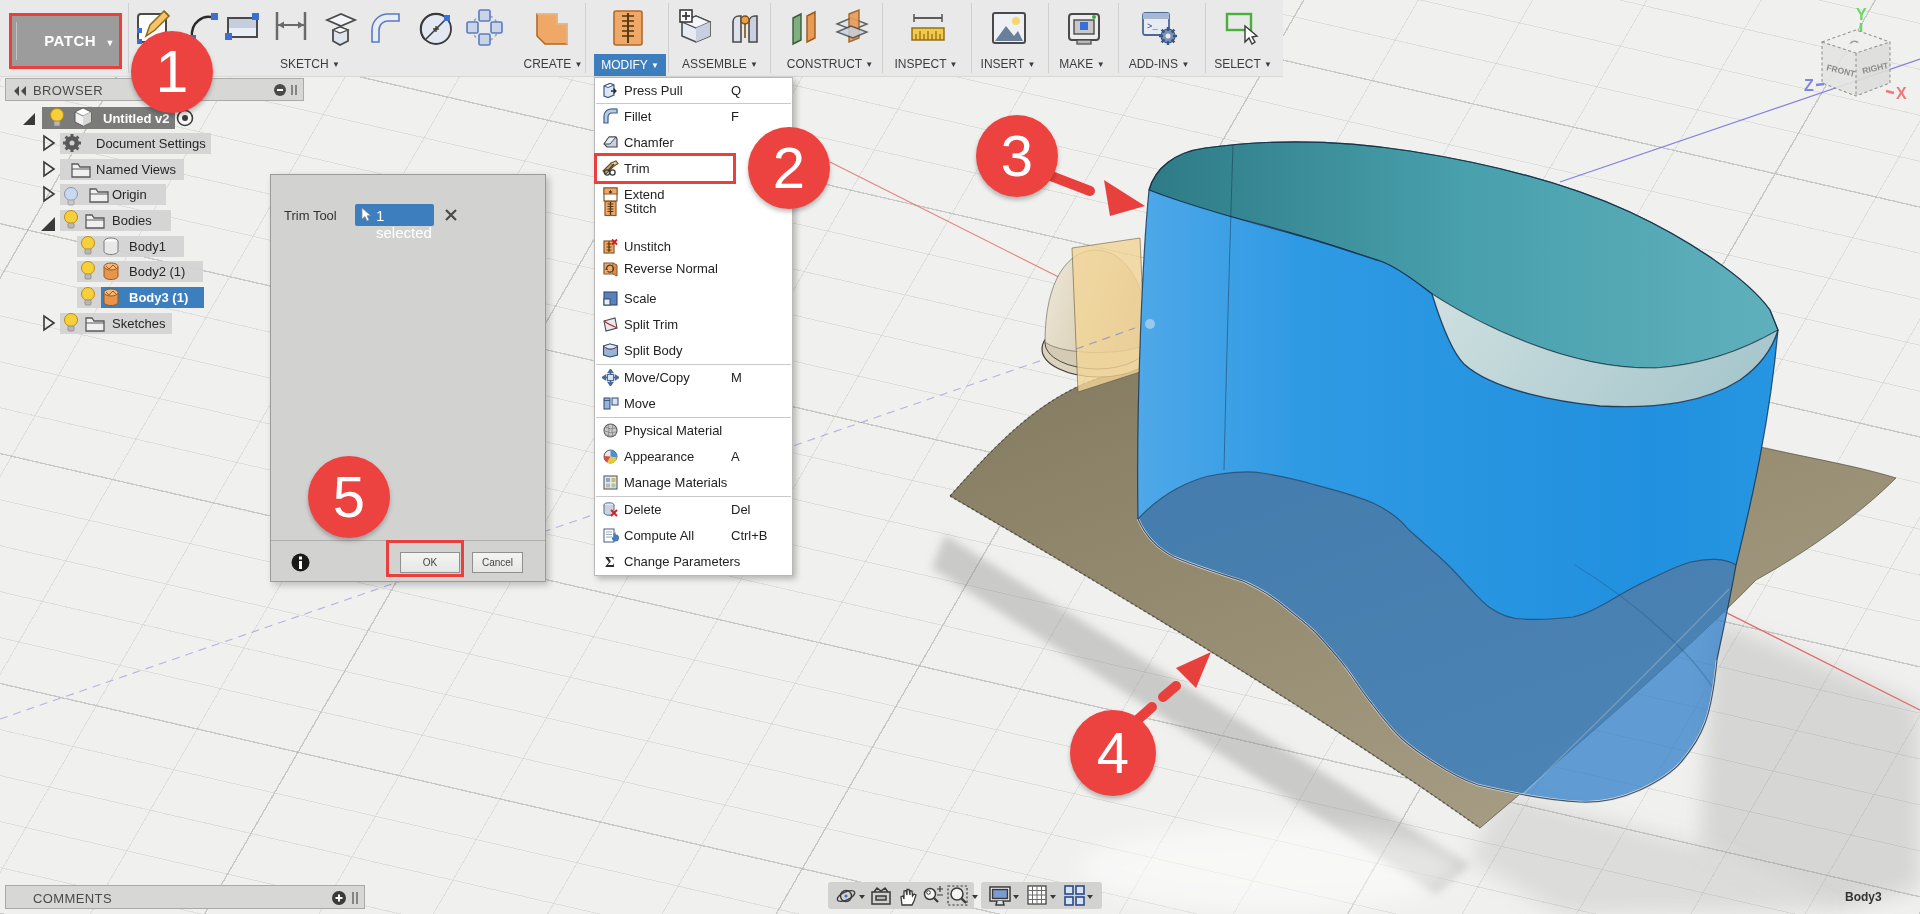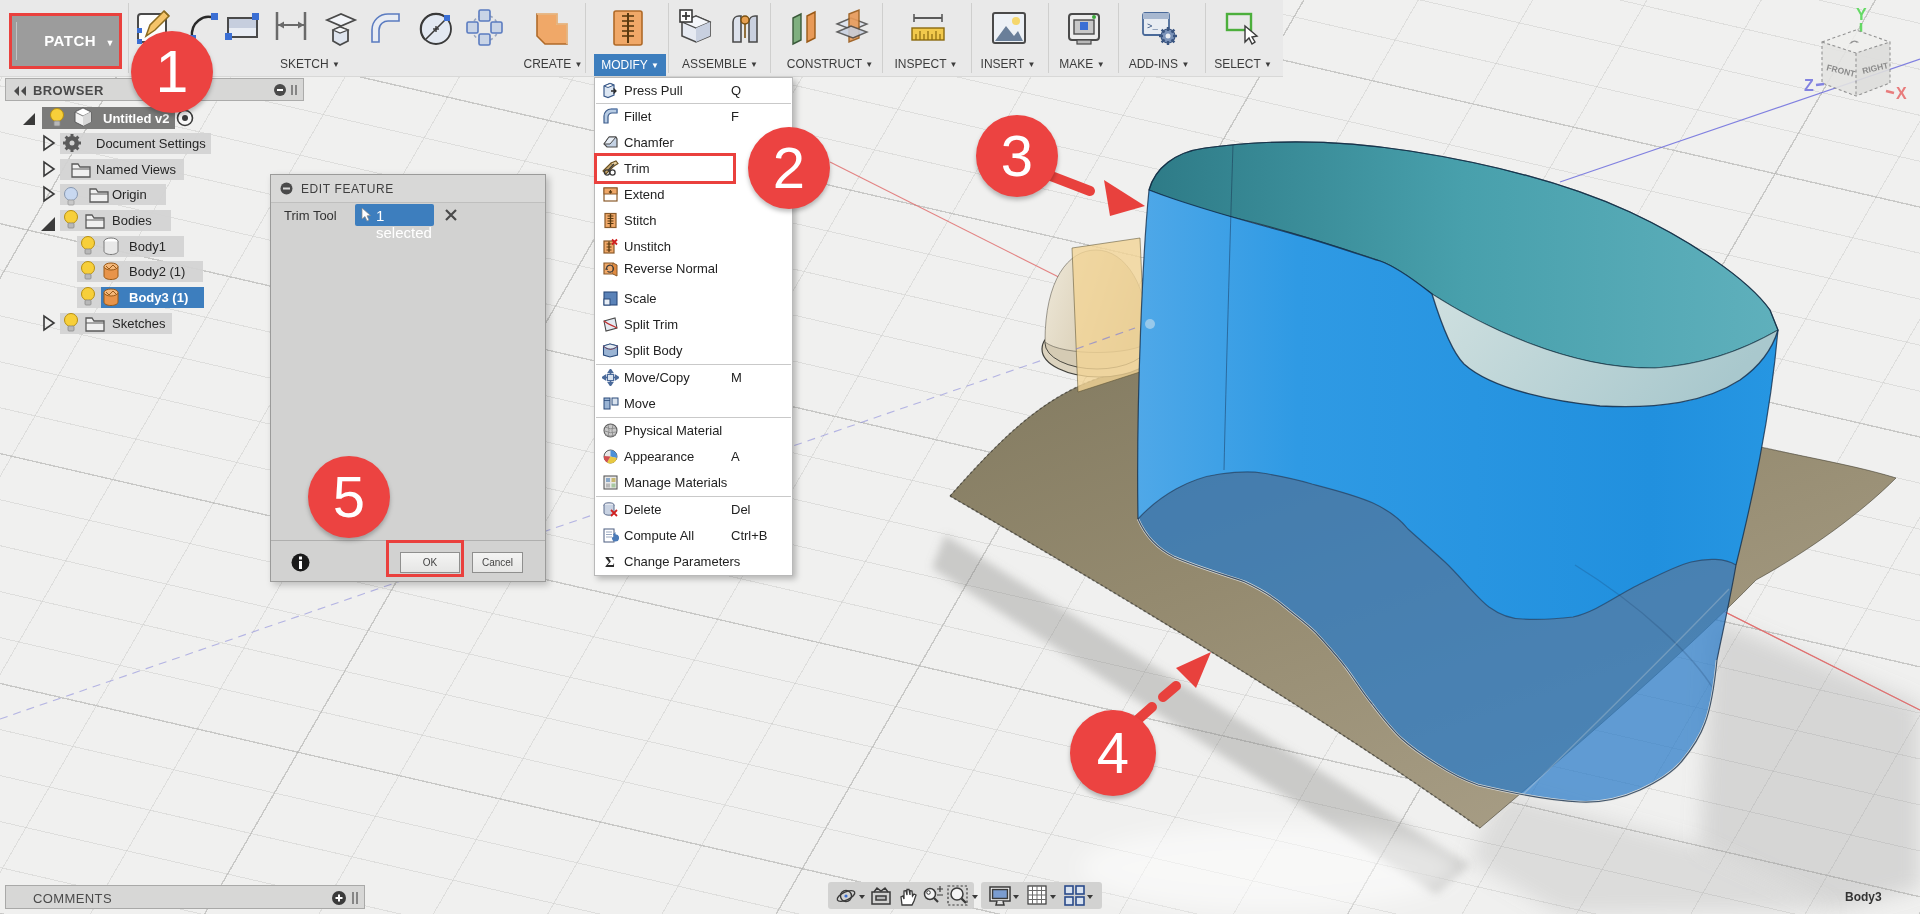--- a/index.html
+++ b/index.html
@@ -18,21 +18,21 @@
   #toolbar{position:absolute;left:0;top:0;width:1283px;height:76px;background:#E9E9E9;border-bottom:1px solid #D8D8D7;}
   .tsep{position:absolute;top:3px;height:70px;width:1px;background:#CFCFCE;}
   .tlabel{position:absolute;top:57px;font-size:12px;color:#3C3C3C;white-space:nowrap;transform:translateX(-50%);}
   .caret{font-size:8px;color:#3C3C3C;vertical-align:1px;}
   #patchBtn{position:absolute;left:12px;top:16px;width:107px;height:50px;background:#9C9C9C;}
   #patchBtn .bar{position:absolute;left:4px;top:6px;width:1px;height:38px;background:#C4C4C4;}
   #patchBtn .txt{position:absolute;left:0;right:0;top:16px;text-align:center;color:#FFFFFF;font-size:15px;font-weight:bold;letter-spacing:0.5px;padding-left:28px;}
   .ticon{position:absolute;top:8px;}
   
   #browserHead{position:absolute;left:5px;top:78px;width:299px;height:23px;background:#D7D7D6;border:1px solid #ABABAA;box-sizing:border-box;}
-  #browserHead .tt{position:absolute;left:27px;top:4px;font-size:13px;color:#4A4A4A;letter-spacing:0.4px;font-weight:bold;}
+  #browserHead .tt{position:absolute;left:27px;top:4px;font-size:13px;color:#4A4A4A;letter-spacing:0.4px;}
   
   #menu{position:absolute;left:594px;top:77px;width:199px;height:499px;background:#FFFFFF;border:1px solid #B9B9B9;box-sizing:border-box;box-shadow:3px 3px 6px rgba(0,0,0,0.25);}
   .mi{position:absolute;left:0;width:100%;height:26px;}
   .mi .ic{position:absolute;left:7px;top:4px;width:17px;height:17px;}
   .mi .lb{position:absolute;left:29px;top:5px;font-size:13px;color:#222;}
   .mi .sc{position:absolute;left:136px;top:5px;font-size:13px;color:#222;}
   .msep{position:absolute;left:1px;right:1px;height:1px;background:#C9C9C9;}
   
   #dlg{position:absolute;left:270px;top:174px;width:276px;height:408px;background:#D2D2D1;border:1px solid #9B9B9A;box-sizing:border-box;box-shadow:3px 3px 7px rgba(0,0,0,0.22);}
   #dlgHead{position:absolute;left:0;top:0;right:0;height:27px;background:#D8D8D7;border-bottom:1px solid #BFBFBE;}
@@ -433,21 +433,21 @@
       <div class="lb">Trim</div>
     </div>
   <div class="mi" style="top:104px">
       <svg class="ic" viewBox="0 0 17 17">
         <rect x="2" y="2" width="13" height="13" fill="#FFF" stroke="#8A5A2A" stroke-width="1.2"></rect>
         <rect x="2" y="2" width="13" height="6" fill="#F0A868" stroke="#8A5A2A" stroke-width="1"></rect>
         <path d="M 8.5,4 v 3 m -1.5,-1.5 l 1.5,1.5 l 1.5,-1.5" stroke="#5A3A10" stroke-width="1.1" fill="none"></path>
       </svg>
       <div class="lb">Extend</div>
     </div>
-  <div class="mi" style="top:130px">
+  <div class="mi" style="top:118px">
       <svg class="ic" viewBox="0 0 17 17">
         <rect x="3" y="1.5" width="11" height="14" fill="#F0A868" stroke="#8A5A2A" stroke-width="1.2"></rect>
         <line x1="8.5" y1="2" x2="8.5" y2="15" stroke="#5A3A10" stroke-width="1.4"></line>
         <g stroke="#5A3A10" stroke-width="1">
           <line x1="5.5" y1="4" x2="11.5" y2="4"></line>
           <line x1="5.5" y1="6.5" x2="11.5" y2="6.5"></line>
           <line x1="5.5" y1="9" x2="11.5" y2="9"></line>
           <line x1="5.5" y1="11.5" x2="11.5" y2="11.5"></line>
         </g>
       </svg>
@@ -578,27 +578,20 @@
       <div class="sc">Ctrl+B</div>
     </div>
   <div class="mi" style="top:471px">
       <svg class="ic" viewBox="0 0 17 17">
         <text x="3" y="14" font-size="15" font-weight="bold" fill="#2A2A2A" font-family="Liberation Serif,serif">Σ</text>
       </svg>
       <div class="lb">Change Parameters</div>
     </div>
 </div>
 <div id="dlg">
-  <div id="dlgHead">
-    <svg width="13" height="13" viewBox="0 0 13 13" style="position:absolute;left:9px;top:7px;">
-        <circle cx="6.5" cy="6.5" r="6" fill="#4A4A4A"></circle>
-        <rect x="3" y="5.5" width="7" height="2" fill="#D8D8D7"></rect>
-      </svg>
-    <div id="dlgTitle">EDIT FEATURE</div>
-  </div>
   <div style="position:absolute;left:13px;top:33px;font-size:13px;color:#333;">Trim Tool</div>
   <div style="position:absolute;left:84px;top:29px;width:79px;height:22px;background:#3D7EBE;border-radius:2px;">
     <svg width="11" height="14" viewBox="0 0 11 14" style="position:absolute;left:6px;top:4px;">
         <path d="M 1,0 L 1,11 L 4,8.5 L 6,13 L 8,12 L 6,7.8 L 9.5,7.5 Z" fill="#FFF" stroke="#888" stroke-width="0.7"></path>
       </svg>
     <div style="position:absolute;left:21px;top:3px;font-size:15px;color:#FFF;">1 selected</div>
   </div>
   <svg width="14" height="14" viewBox="0 0 14 14" style="position:absolute;left:173px;top:33px;">
       <path d="M 2,2 L 12,12 M 12,2 L 2,12" stroke="#4A4A4A" stroke-width="2.2"></path>
     </svg>

